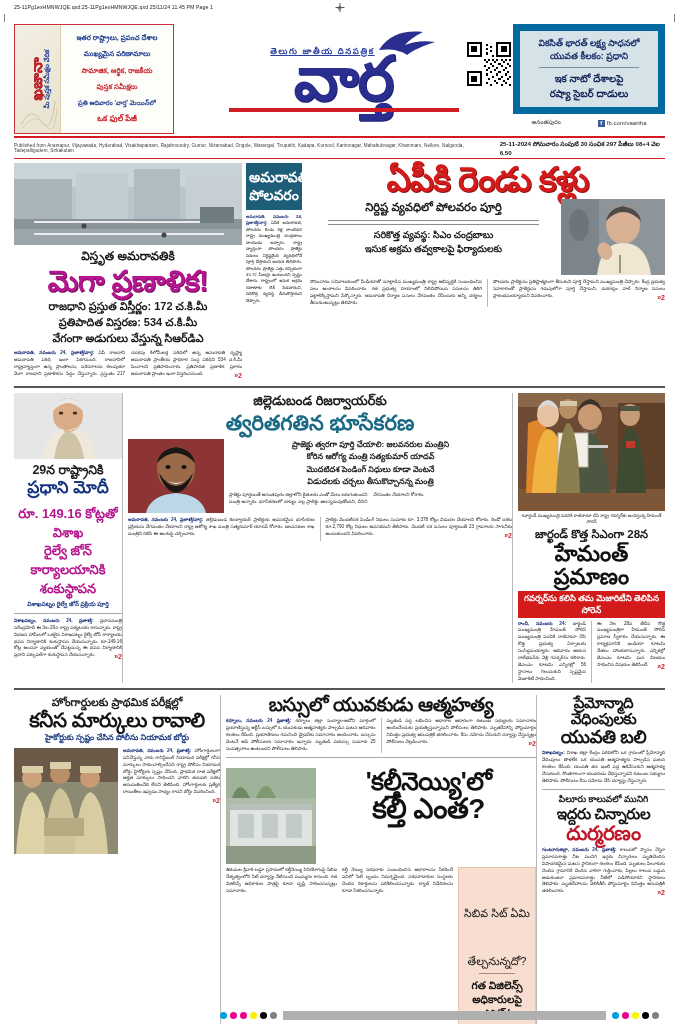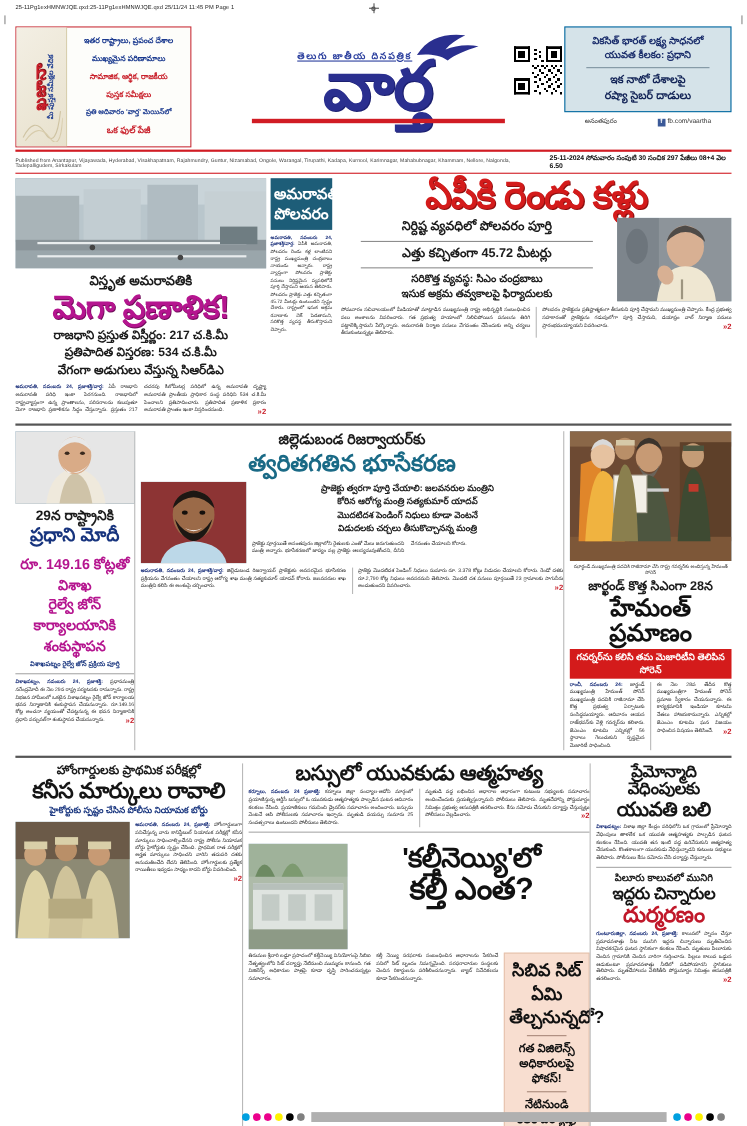--- a/index.html
+++ b/index.html
@@ -87,21 +87,21 @@
   }
   .qr {
     position: absolute; right: 2px; top: 18px;
     width: 44px; height: 44px;
   }
 
   .mast-right {
     width: 152px; display:flex; flex-direction: column; align-items:center;
   }
   .mr-box {
-    width: 100%; background: #d5e3e9; border: 1px solid #0369a1;
+    width: 100%; background: #d5e3e9; border: 7px solid #0369a1;
     padding: 6px 5px; text-align: center;
   }
   .mr-l1 { font-size: 9px; color: #1a2d6b; font-weight: bold; line-height: 1.45; }
   .mr-hr { height: 1px; background: #7e93a0; margin: 4px 14px; }
   .mr-l2 { font-size: 10px; color: #132457; font-weight: bold; line-height: 1.45; }
   .mr-foot {
     width: 100%; display: flex; justify-content: space-around; align-items: center;
     font-size: 6px; color: #333; margin-top: 5px;
   }
   .fb-ico { display:inline-block; width:7px;height:7px;background:#3b5998;color:#fff;
@@ -189,21 +189,21 @@
     font-size: 20px; font-weight: bold; color:#151515; text-align:center; line-height:1.1;
     letter-spacing:-.4px;
   }
   .blackhead-lg {
     font-size: 25px; font-weight: bold; color:#111; text-align:center; line-height:1.05;
     letter-spacing:-.6px;
   }
   .peach-box {
     background:#f8ded0; border:1px solid #e6c3ad; padding:5px 4px; text-align:center;
   }
-  .peach-l1 { font-size: 16px; font-weight:bold; color:#111; line-height:1.35;}
+  .peach-l1 { font-size: 11px; font-weight:normal; color:#111; line-height:1.35;margin-top:33px;}
   .peach-hr { height:1px; background:#a9897a; margin:4px 16px;}
   .peach-l2 { font-size: 10.5px; font-weight:bold; color:#111; line-height:1.35;}
 
   
   .colorbar { position:absolute; bottom:4px; left:14px; right:14px; height:9px; display:flex; }
   .cb-seg { height:100%; }
   .cb-dots { display:flex; align-items:center; gap:3px; padding:0 6px; }
   .cb-dot { width:7px;height:7px;border-radius:50%; }
   .photocap { font-size:4.4px; color:#333; text-align:center; line-height:1.4; margin-top:2px;}
 </style>
@@ -360,21 +360,21 @@
             <rect x="0" y="66" width="228" height="16" fill="#9aa6ab"></rect>
             <rect x="20" y="58" width="190" height="2" fill="#e8eced"></rect>
             <rect x="20" y="70" width="190" height="2" fill="#e8eced"></rect>
             <circle cx="70" cy="63" r="2.5" fill="#444"></circle>
             <circle cx="150" cy="72" r="2.5" fill="#444"></circle>
             <rect x="186" y="44" width="34" height="16" fill="#6f7d82"></rect>
           </svg>
         </div>
         <div class="kicker" style="margin-top:4px">విస్తృత అమరావతికి</div>
         <div class="bighead-purple" style="margin-top:1px">మెగా ప్రణాళిక!</div>
-        <div class="subhead" style="margin-top:3px">రాజధాని ప్రస్తుత విస్తీర్ణం: 217 చ.కి.మీ</div>
+        <div class="subhead" style="margin-top:3px">రాజధాని ప్రస్తుత విస్తీర్ణం: 172 చ.కి.మీ</div>
         <div class="subhead">ప్రతిపాదిత విస్తరణ: 534 చ.కి.మీ</div>
         <div class="subhead">వేగంగా అడుగులు వేస్తున్న సిఆర్‌డిఎ</div>
         <div class="bodytext" style="margin-top:3px;columns:2">
           <span class="dateline">అమరావతి, నవంబరు 24, ప్రజాశక్తి/వార్త:</span>
           <span>ఏపీ రాజధాని అమరావతి పరిధి ఇంకా పెరగనుంది. రాజధానిలో రాష్ట్రవ్యాప్తంగా ఉన్న ప్రాంతాలను, పరిసరాలను కలుపుతూ మెగా రాజధాని ప్రణాళికను సిద్ధం చేస్తున్నారు. ప్రస్తుతం 217 చదరపు కిలోమీటర్ల పరిధిలో ఉన్న అమరావతి దృష్ట్యా అమరావతి ప్రాంతీయ ప్రాధికార సంస్థ పరిధిని 534 చ.కి.మీ పెంచాలని ప్రతిపాదించారు. ప్రతిపాదిత ప్రణాళిక ప్రకారం అమరావతి ప్రాంతం ఇంకా విస్తరించనుంది.</span>
           <span class="jump">»2</span>
         </div>
       </div>
 
       <div class="b1-col2">
@@ -387,21 +387,20 @@
           <span>ఏపీకి అమరావతి, పోలవరం రెండు కళ్ల లాంటివని రాష్ట్ర ముఖ్యమంత్రి చంద్రబాబు నాయుడు అన్నారు. రాష్ట్ర వ్యాప్తంగా పోలవరం ప్రాజెక్టు పనులు నిర్దిష్టమైన వ్యవధిలోనే పూర్తి చేస్తామని ఆయన తెలిపారు. పోలవరం ప్రాజెక్టు ఎత్తు కచ్చితంగా 45.72 మీటర్లు ఉంటుందని స్పష్టం చేశారు. రాష్ట్రంలో ఇసుక అక్రమ రవాణాకు చెక్ పెడతామని, సరికొత్త వ్యవస్థ తీసుకొస్తామని చెప్పారు.</span>
         </div>
       </div>
 
       <div class="b1-col3">
         <div class="redhead">ఏపీకి రెండు కళ్లు</div>
         <div style="display:flex;margin-top:4px">
           <div style="flex:1;padding-right:4px">
             <div class="deck">నిర్దిష్ట వ్యవధిలో పోలవరం పూర్తి</div>
             <div class="thinrule"></div>
-            <div class="deck">ఎత్తు కచ్చితంగా 45.72 మీటర్లు</div>
             <div class="thinrule"></div>
             <div class="deck-sm">సరికొత్త వ్యవస్థ: సిఎం చంద్రబాబు</div>
             <div class="deck-sm">ఇసుక అక్రమ తవ్వకాలపై ఫిర్యాదులకు</div>
           </div>
           <div style="width:104px">
             <div class="photo" style="height:76px">
               <svg width="100%" height="100%" viewBox="0 0 104 76" preserveAspectRatio="none">
                 <rect width="104" height="76" fill="#8d949a"></rect>
                 <rect x="0" y="0" width="38" height="76" fill="#7d858c"></rect>
                 <ellipse cx="18" cy="26" rx="10" ry="16" fill="#6d757c"></ellipse>

